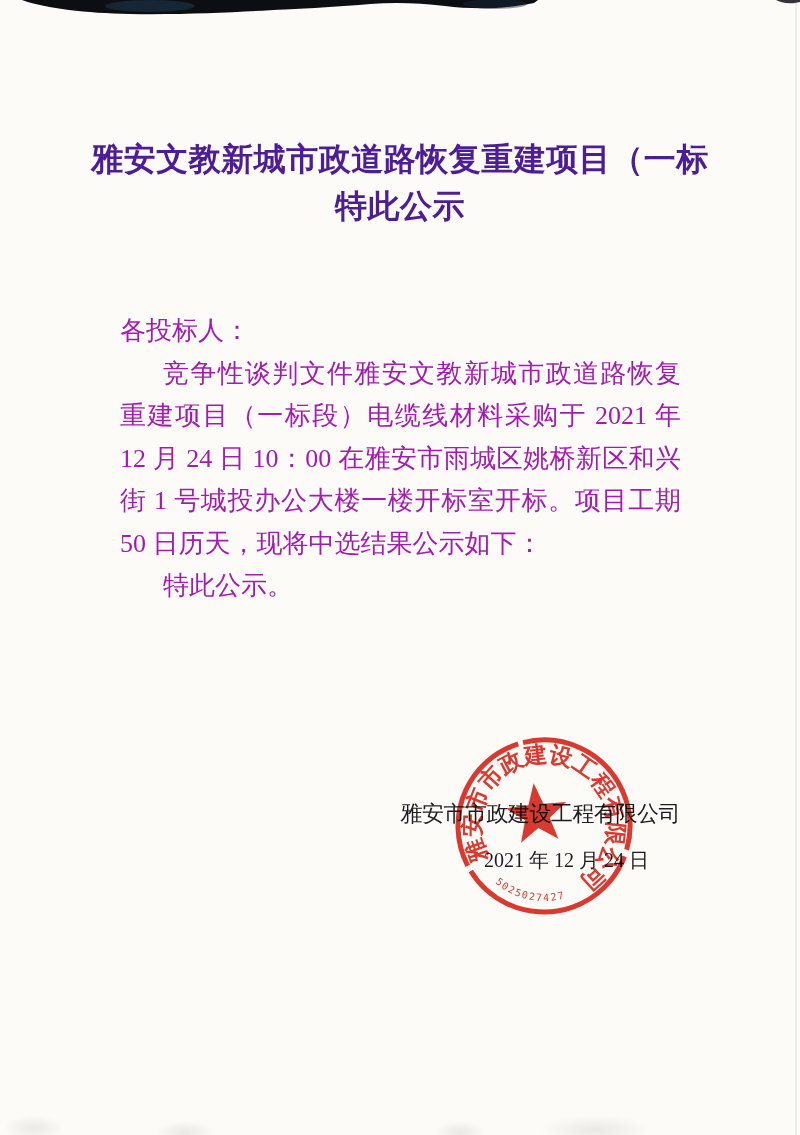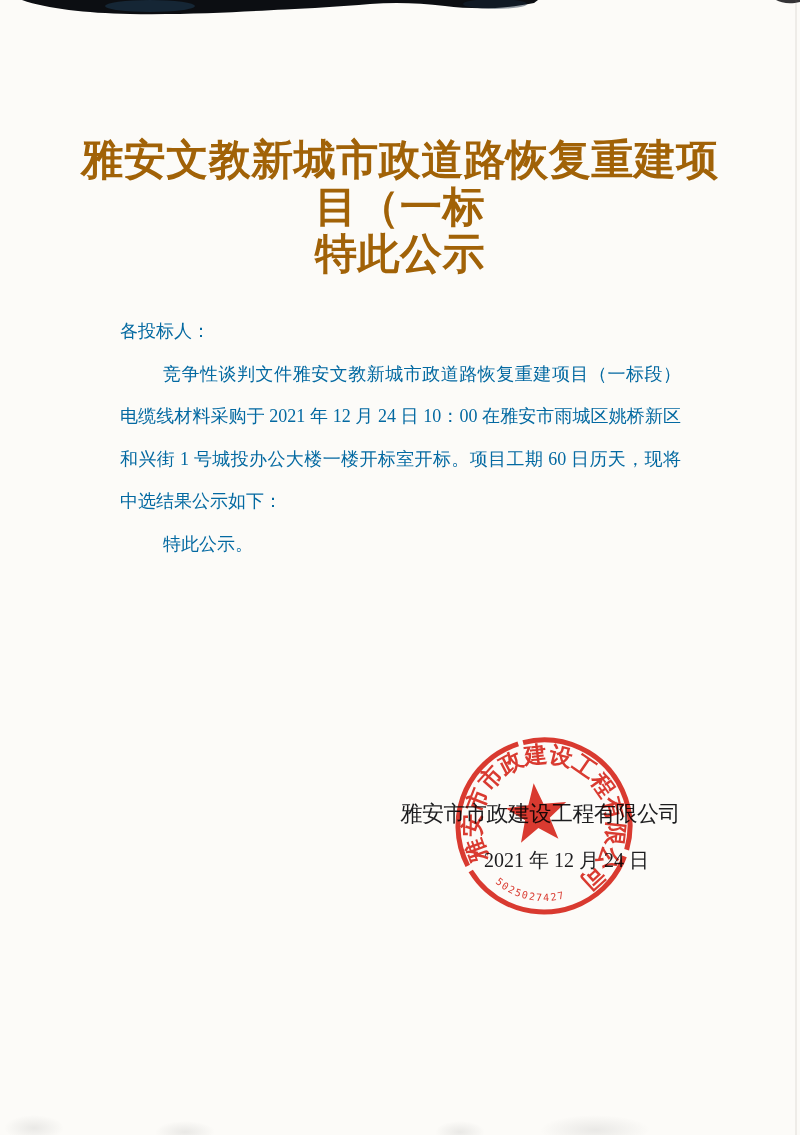--- a/index.html
+++ b/index.html
@@ -20,30 +20,30 @@
     background:rgba(120,110,95,0.10);
   }
   .artifact-top{
     position:absolute;left:0;top:0;width:800px;height:40px;
   }
   .title{
     position:absolute;top:136px;left:80px;right:80px;
     text-align:center;
     font-family:"Liberation Sans","DejaVu Sans",sans-serif;
     font-weight:bold;
-    font-size:42px;line-height:47px;
+    font-size:32px;line-height:47px;
     letter-spacing:0.5px;
-    color:#a16207;
+    color:#4c1d95;
   }
   .body-text{
     position:absolute;top:310px;left:120px;width:561px;
-    font-size:18px;line-height:42.5px;
+    font-size:26px;line-height:42.5px;
     text-align:justify;
     text-justify:inter-ideograph;
-    color:#0369a1;
+    color:#a21caf;
   }
   .body-text p{margin:0;}
   .body-text p.para{text-indent:43px;}
   .signature{
     position:absolute;top:799px;left:0;width:680px;
     text-align:right;
     color:#1d1d1f;
   }
   .company{
     font-size:22px;
@@ -98,21 +98,21 @@
 
   <div class="edge-line"></div>
 
   <div class="title">
     <div class="title-line">雅安文教新城市政道路恢复重建项目（一标</div>
     <div class="title-line">特此公示</div>
   </div>
 
   <div class="body-text">
     <p class="salutation">各投标人：</p>
-    <p class="para">竞争性谈判文件雅安文教新城市政道路恢复重建项目（一标段）电缆线材料采购于 2021 年 12 月 24 日 10：00 在雅安市雨城区姚桥新区和兴街 1 号城投办公大楼一楼开标室开标。项目工期 60 日历天，现将中选结果公示如下：</p>
+    <p class="para">竞争性谈判文件雅安文教新城市政道路恢复重建项目（一标段）电缆线材料采购于 2021 年 12 月 24 日 10：00 在雅安市雨城区姚桥新区和兴街 1 号城投办公大楼一楼开标室开标。项目工期 50 日历天，现将中选结果公示如下：</p>
     <p class="para">特此公示。</p>
   </div>
 
   <div class="signature">
     <div class="company">雅安市市政建设工程有限公司</div>
     <div class="sig-date">2021 年 12 月 24 日</div>
   </div>
 
   <svg class="seal" viewBox="0 0 184 184">
     <defs>

